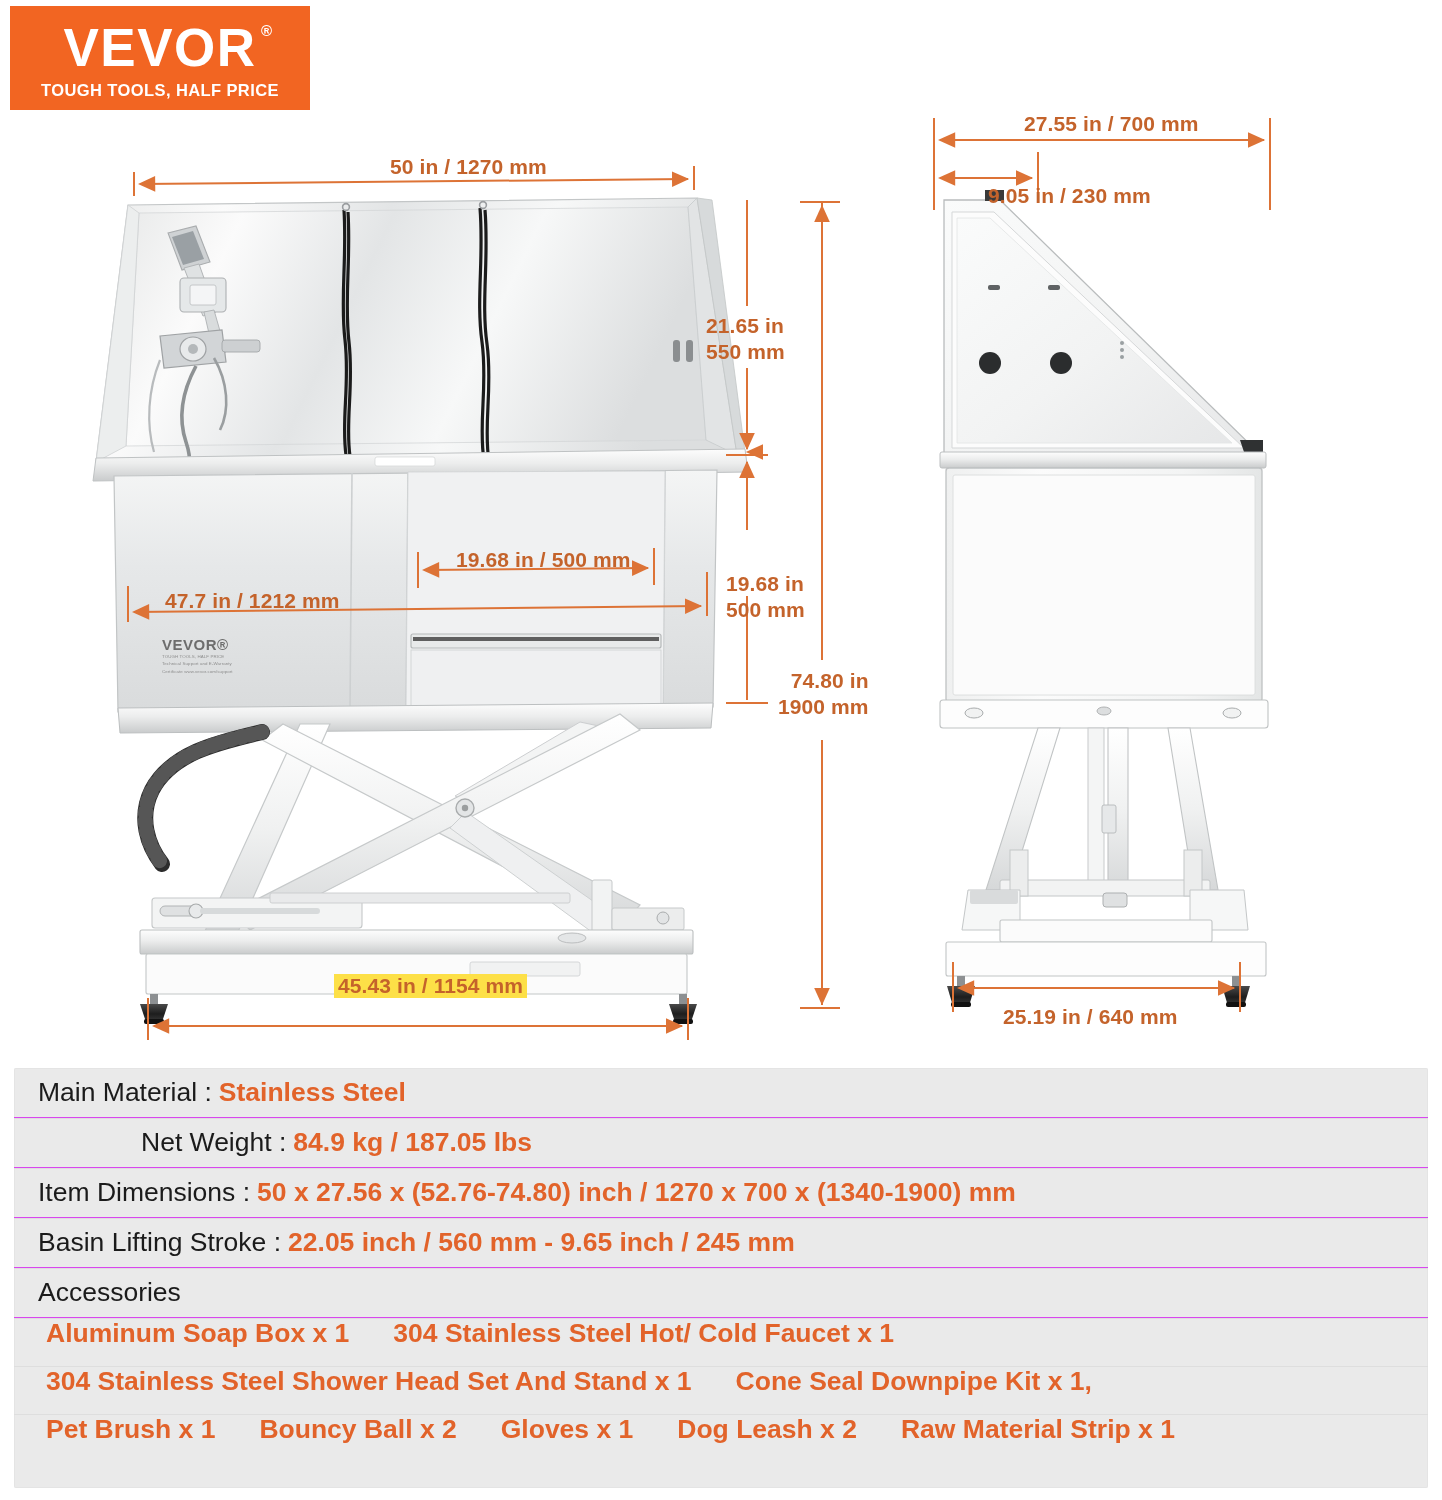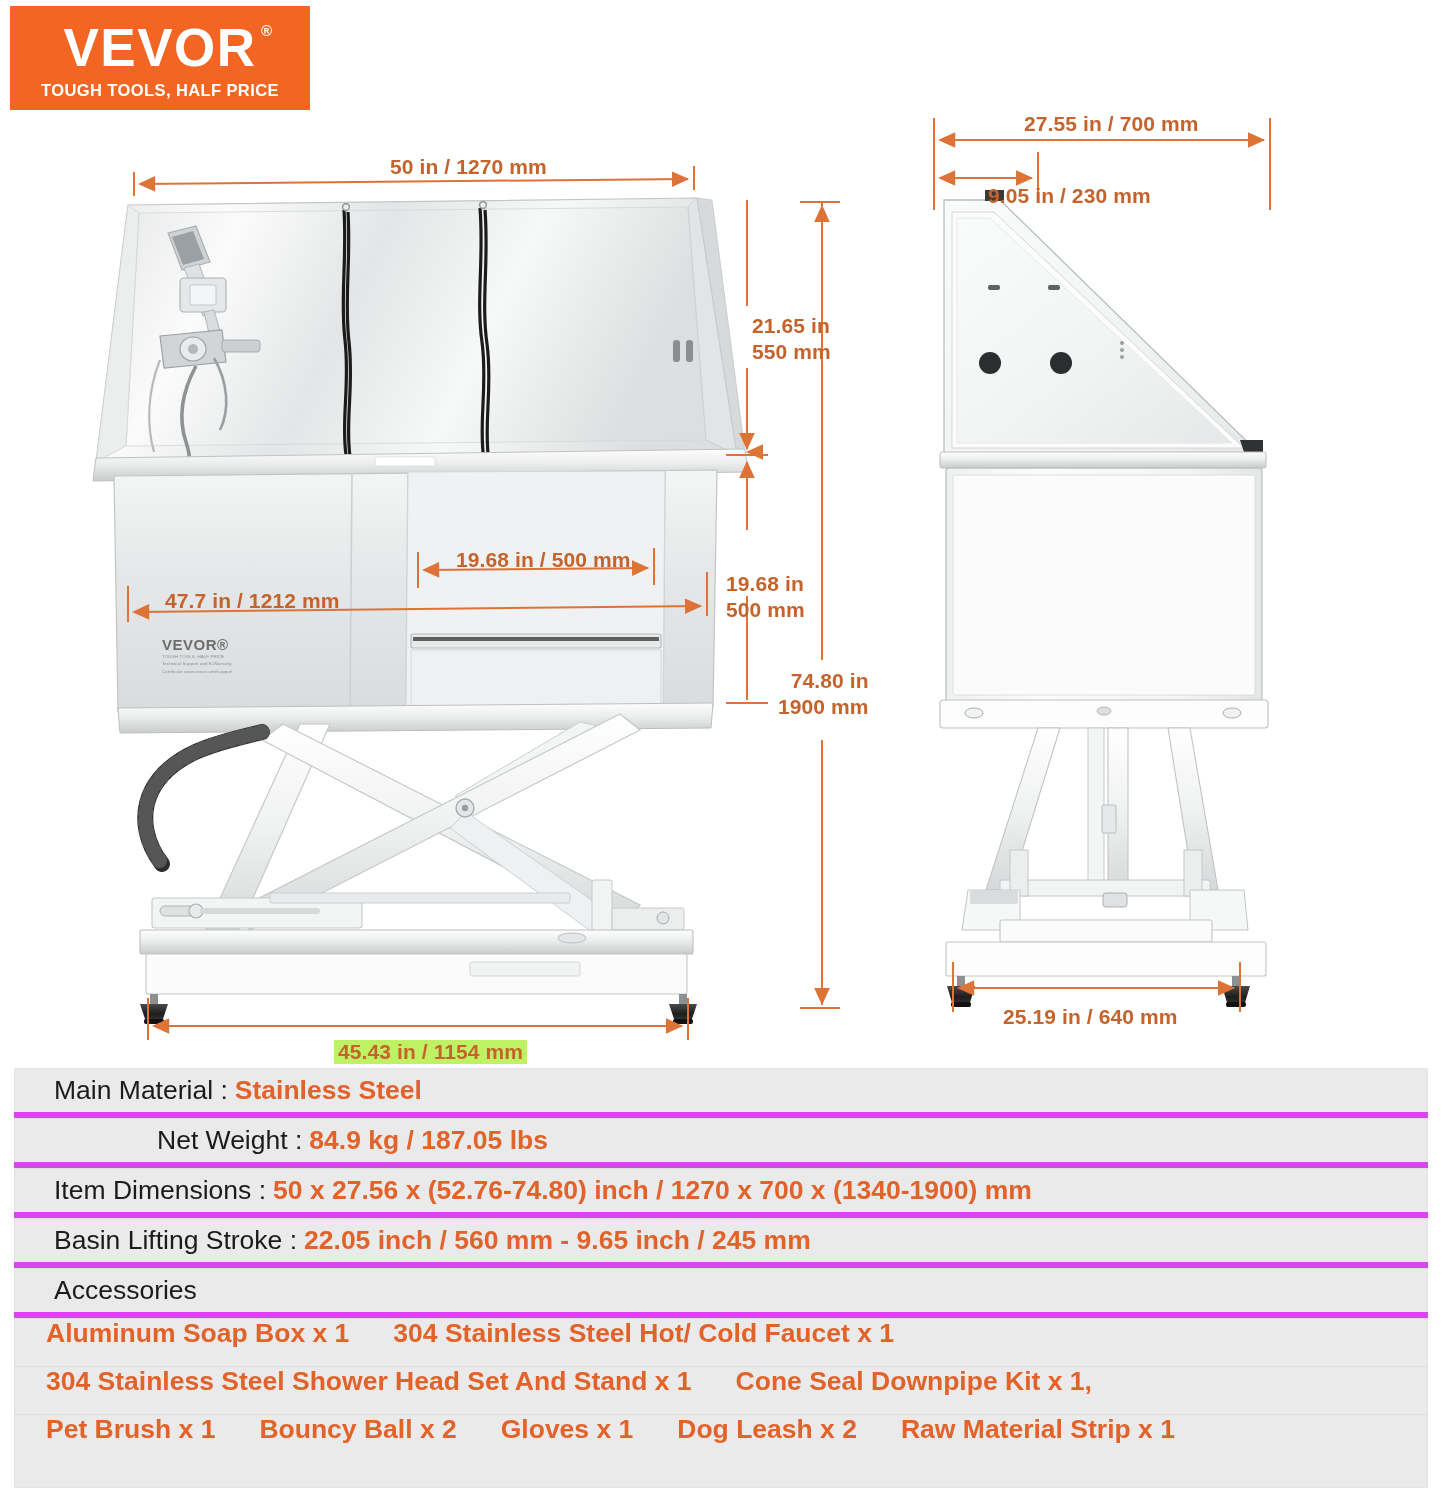--- a/index.html
+++ b/index.html
@@ -67,26 +67,26 @@
     color: #c4632b;
     font-size: 21px;
     font-weight: 700;
     white-space: nowrap;
     font-family: "Liberation Sans", sans-serif;
     letter-spacing: 0.1px;
   }
   .dim.two-line { line-height: 1.25; text-align: center; }
 
   #dim-front-width   { left: 390px;  top: 155px; }
-  #dim-splash-height { left: 752px;  top: 313px; text-align: left; }
+  #dim-splash-height { left: 706px;  top: 313px; text-align: left; }
   #dim-basin-depth   { left: 726px;  top: 533px; text-align: left; margin-top: 38px; }
   #dim-total-height  { left: 778px;  top: 668px; text-align: right; }
   #dim-basin-inner   { left: 456px;  top: 548px; }
   #dim-basin-length  { left: 165px;  top: 589px; }
-  #dim-base-width    { left: 334px;  top: 1040px; background: #bef264; padding: 0 4px; }
+  #dim-base-width    { left: 334px;  top: 974px; background: #fde047; padding: 0 4px; }
   #dim-depth-total   { left: 1024px; top: 112px; }
   #dim-depth-inner   { left: 988px;  top: 148px; margin-top: 36px; }
   #dim-base-depth    { left: 1003px; top: 1005px; }
 
   
   .spec-table {
     position: absolute;
     left: 14px;
     top: 1068px;
     width: 1414px;
@@ -94,22 +94,22 @@
     background: #eaeaea;
     border-radius: 2px;
     box-shadow: inset 0 0 0 1px #e4e4e4;
     padding: 0 0 0 0;
   }
   .spec-row {
     position: relative;
     height: 50px;
     display: flex;
     align-items: center;
-    padding-left: 40px;
-    border-bottom: 6px solid #d946ef;
+    padding-left: 24px;
+    border-bottom: 1px solid #d946ef;
     box-shadow: 0 1px 0 #dedede;
   }
   .spec-row:last-child { border-bottom: none; box-shadow: none; }
 
   .spec-label {
     color: #1b1b1b;
     font-size: 26.5px;
     font-weight: 400;
     white-space: nowrap;
   }

